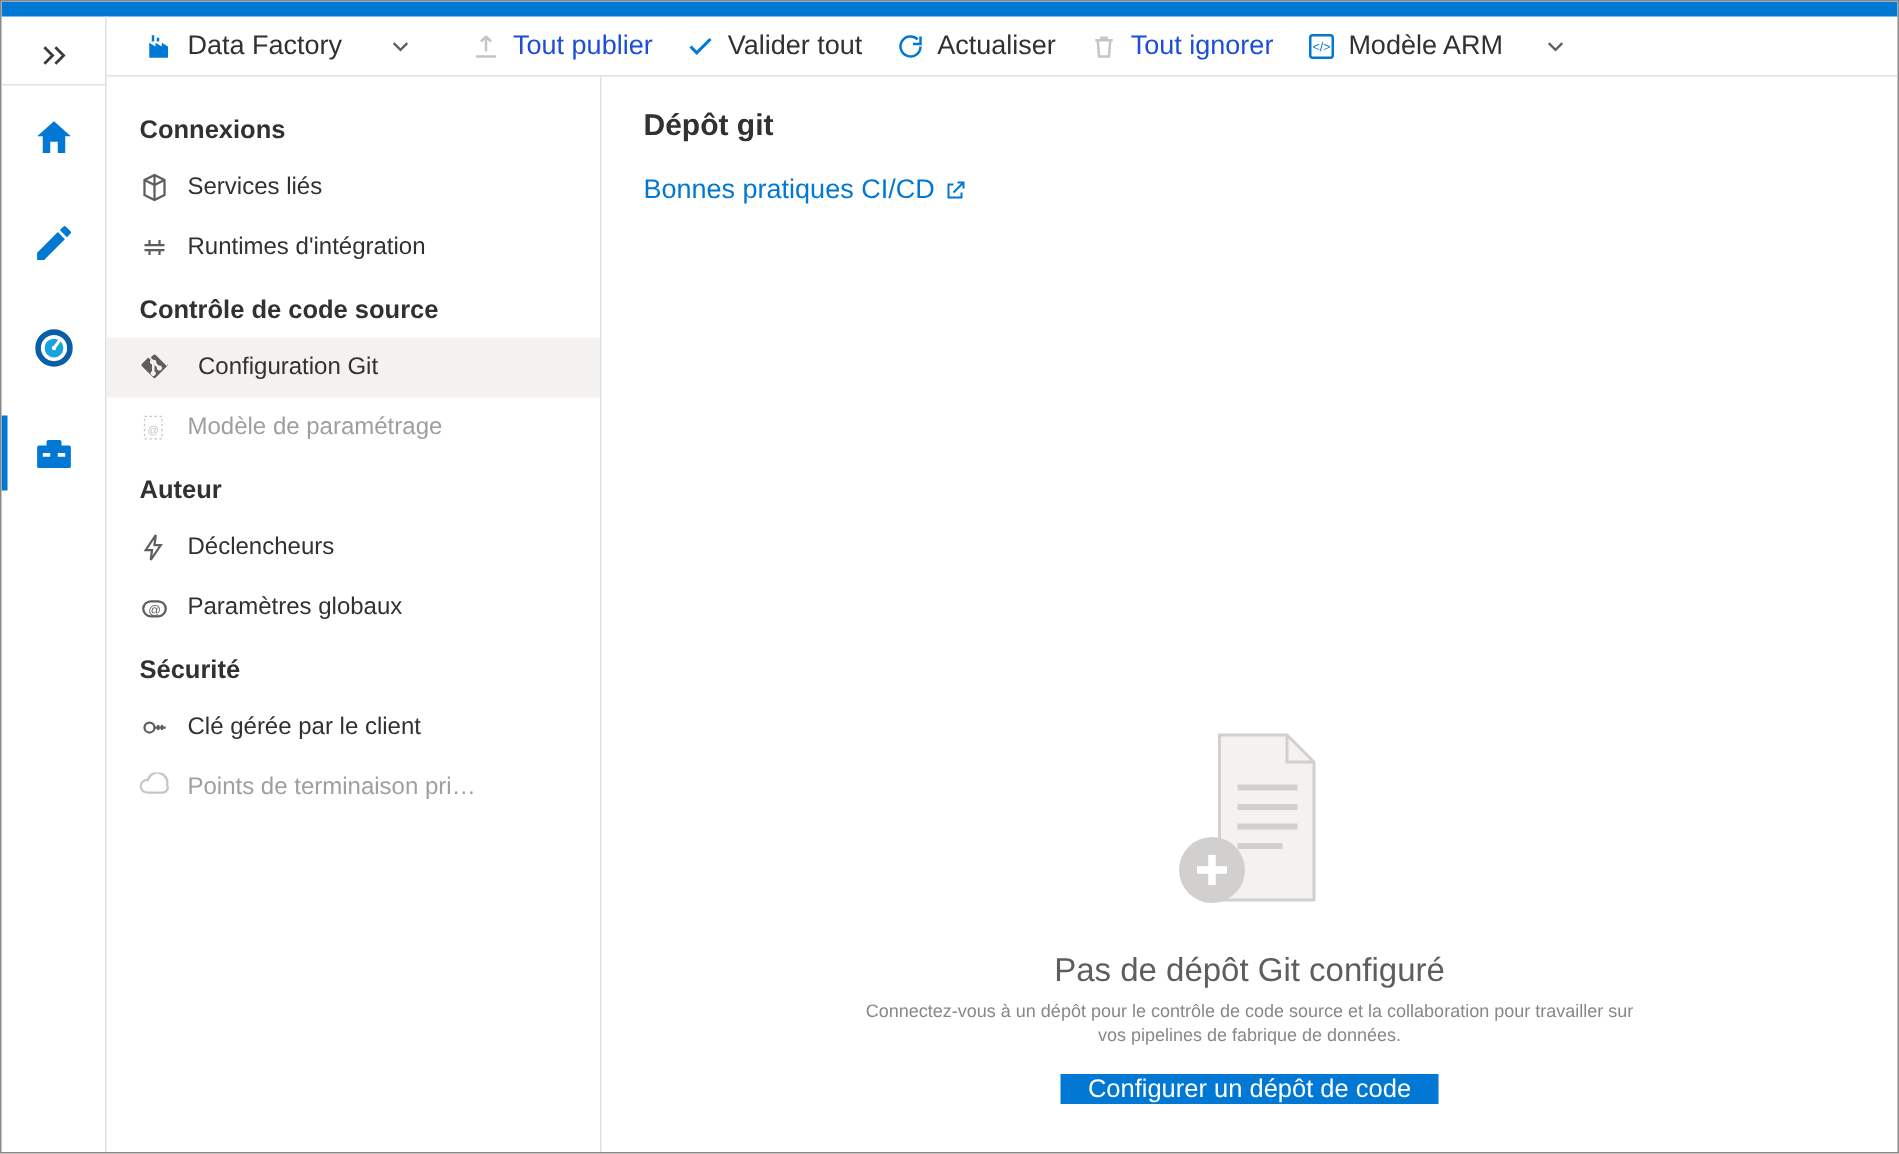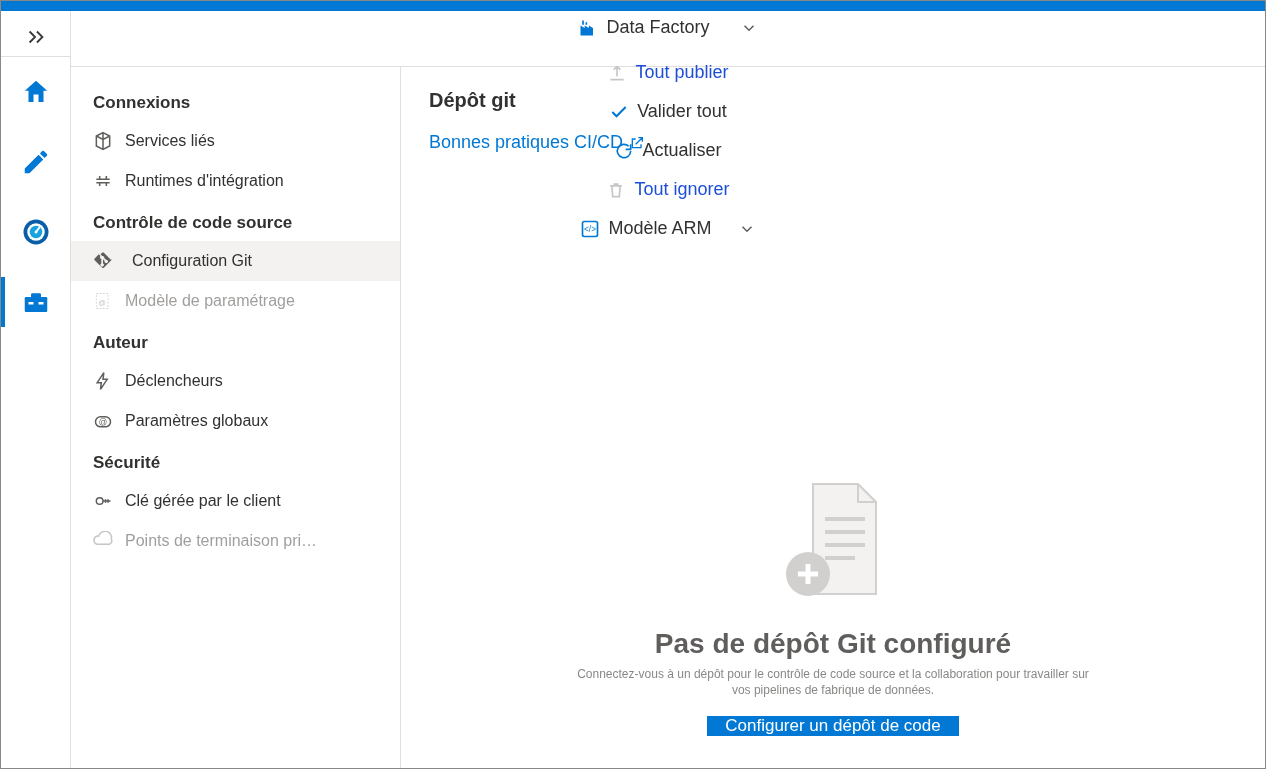--- a/index.html
+++ b/index.html
@@ -15,21 +15,21 @@
   .rail { width: 70px; border-right: 1px solid #e1dfdd; display: flex; flex-direction: column; align-items: center; padding-top: 6px; position: relative; }
   .rail-toggle { width: 70px; height: 40px; display:flex; align-items:center; justify-content:center; color:#3b3a39; border-bottom: 1px solid #e1dfdd; }
   .rail-item { width: 70px; height: 70px; display:flex; align-items:center; justify-content:center; position: relative; }
   .rail-item.active::before { content:""; position:absolute; left:0; top:10px; bottom:10px; width:4px; background:#0078d4; }
   .rail-icon { width: 30px; height: 30px; }
 
   
   .main { flex:1; display:flex; flex-direction:column; }
 
   
-  .toolbar { height: 56px; display:flex; align-items:center; gap: 6px; padding: 0 18px; border-bottom: 1px solid #e1dfdd; flex-direction: column; }
+  .toolbar { height: 40px; display:flex; align-items:center; gap: 6px; padding: 0 18px; border-bottom: 1px solid #e1dfdd; }
   .toolbar-btn { display:flex; align-items:center; gap:8px; padding: 6px 8px; font-size: 18px; color:#323130; cursor:pointer; }
   .toolbar-btn.disabled { color:#1d4ed8; }
   .toolbar-sep { width: 10px; }
   .tb-icon { width:20px; height:20px; display:inline-flex; align-items:center; justify-content:center; }
   .chev { width:18px; height:18px; }
 
   
   .content { flex:1; display:flex; }
   .sidebar { width: 330px; border-right: 1px solid #e1dfdd; padding-top: 14px; }
   .sb-section-title { font-weight:600; font-size:17px; padding: 12px 22px 8px; }
@@ -39,21 +39,21 @@
   .sb-icon { width:20px; height:20px; display:inline-flex; align-items:center; justify-content:center; color:#605e5c; }
   .sb-item.muted .sb-icon { color:#c8c6c4; }
 
   .page { flex:1; padding: 22px 28px; display:flex; flex-direction:column; }
   .page-title { font-size:20px; font-weight:600; margin-bottom: 20px; }
   .link { color:#0078d4; font-size:18px; display:inline-flex; align-items:center; gap:6px; text-decoration:none; }
   .ext-icon { width:16px; height:16px; }
 
   .empty { flex:1; display:flex; flex-direction:column; align-items:center; justify-content:flex-end; text-align:center; padding-bottom: 10px; }
   .empty-ill { width: 120px; height: 140px; margin-bottom: 14px; }
-  .empty-title { font-size:28px; color:#605e5c; margin-bottom:6px;font-weight:bold; }
+  .empty-title { font-size:22px; color:#605e5c; margin-bottom:6px; }
   .empty-desc { font-size:12px; color:#8a8886; max-width:520px; margin-bottom:18px; line-height:1.35; }
   .btn-primary { background:#0078d4; color:#fff; border:none; padding:0 18px; font-size:17px; cursor:pointer; }
 
   svg { display:block; }
 </style>
 </head>
 <body>
 
 <div class="titlebar"></div>
 <div class="app">

